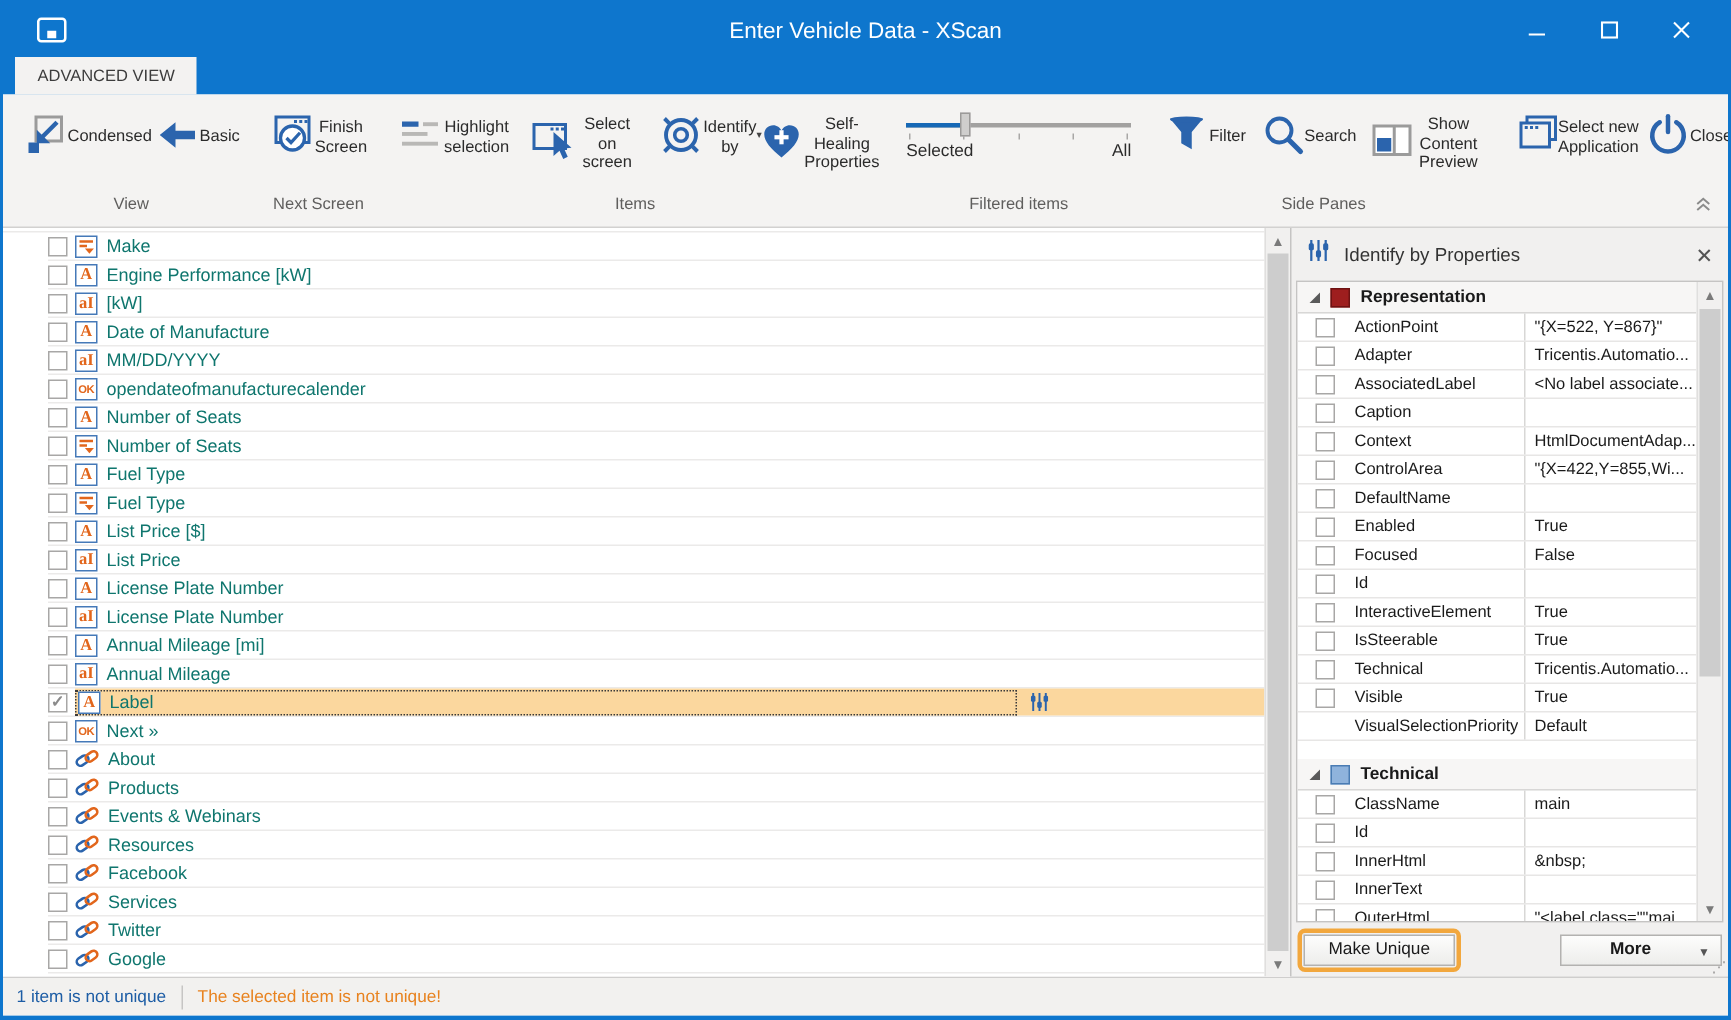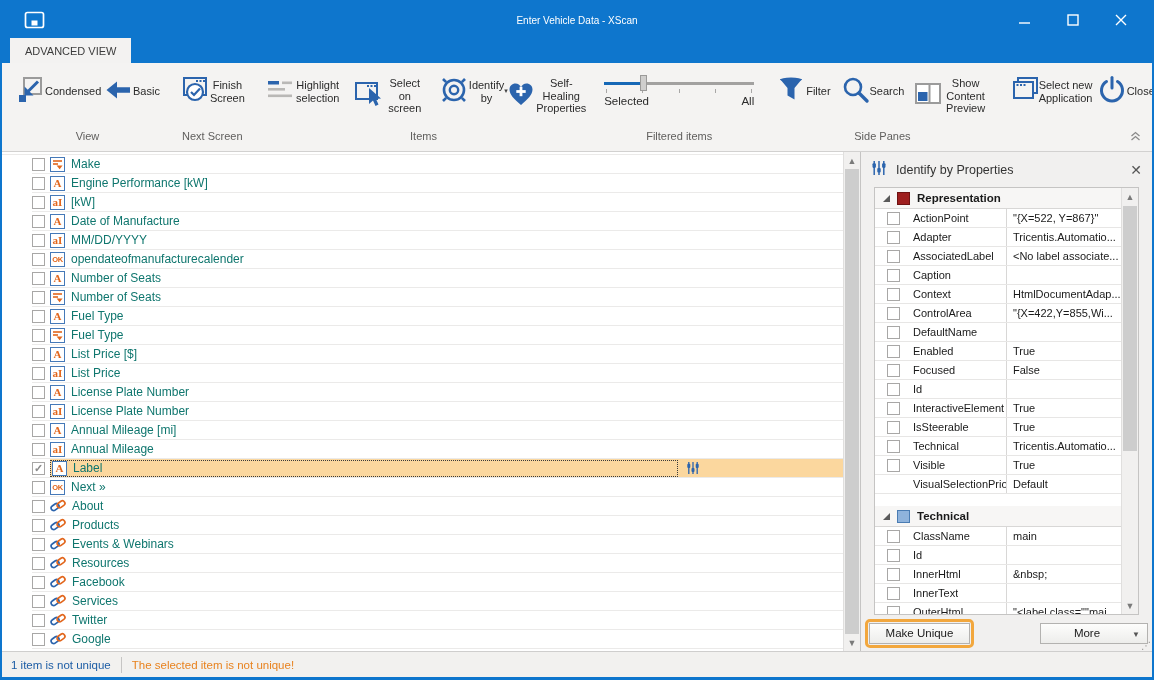--- a/index.html
+++ b/index.html
@@ -2,21 +2,21 @@
 <html style="--titlebar: #0e76cd; --orange: #e2661c; --selection: #fbd79e; --ring: #f2a73d; --statusblue: #1d5da5; --statusorange: #e8821e;"><head>
 <meta charset="utf-8">
 <style>
   * { box-sizing: border-box; margin: 0; padding: 0; }
   html,body { width:1154px; height:680px; font-family:"Liberation Sans", sans-serif; }
   .window{ width:1154px; height:680px; border:2px solid var(--titlebar); border-bottom-width:3px; background:#fff; position:relative; display:flex; flex-direction:column; overflow:hidden;}
 
   
   .titlebar{ height:36px; background:var(--titlebar); display:flex; align-items:center; position:relative; flex:none;}
   .app-icon{ margin-left:22px; display:flex; }
-  .win-title{ position:absolute; left:0; right:0; text-align:center; color:#fff; font-size:10px; }
+  .win-title{ position:absolute; left:0; right:0; text-align:center; color:#fff; font-size:15px; }
   .win-controls{ margin-left:auto; display:flex; gap:14px; padding-right:14px; z-index:2;}
   .win-btn{ width:34px; height:26px; display:flex; align-items:center; justify-content:center; background:transparent; border:none; cursor:pointer;}
 
   
   .tabrow{ height:25px; background:var(--titlebar); display:flex; align-items:flex-end; flex:none;}
   .rtab{ margin-left:8px; height:25px; background:#f3f2f1; color:#3c3c3c; font-size:11px; display:flex; align-items:center; padding:0 15px; border:none; cursor:pointer;}
 
   
   .ribbon{ height:89px; background:#f4f3f2; border-bottom:1px solid #d2d1d0; display:flex; padding-left:4px; position:relative; flex:none;}
   .rgroup{ display:flex; flex-direction:column; padding:4px 3px;}
@@ -58,39 +58,39 @@
   .vscroll{ position:absolute; right:0; top:0; bottom:0; width:17px; background:#f1f0ef; border-left:1px solid #e0dfde;}
   .sb-btn{ position:absolute; left:0; right:0; height:17px; display:flex; align-items:center; justify-content:center; font-size:9px; color:#7a7a7a; background:#f1f0ef; border:none; cursor:pointer;}
   .sb-up{ top:0;} .sb-down{ bottom:0;}
   .sb-thumb{ position:absolute; left:1px; right:1px; background:#cdcdcd; cursor:pointer;}
 
   
   .panel{ width:292px; flex:none; background:#f1f0ef; border-left:1px solid #c5c4c3; display:flex; flex-direction:column;}
   .panel-header{ height:35px; display:flex; align-items:center; gap:9px; padding:0 10px; flex:none;}
   .panel-title{ font-size:12.5px; color:#333;}
   .panel-close{ margin-left:auto; background:none; border:none; font-size:14px; color:#555; cursor:pointer; line-height:14px;}
-  .grid-wrap{ margin:0 13px; height:428px; background:#fff; border:1px solid #c5c4c3; position:relative; overflow:hidden; flex:none;}
+  .grid-wrap{ margin:0 3px; height:428px; background:#fff; border:1px solid #c5c4c3; position:relative; overflow:hidden; flex:none;}
   .grid-content{ position:absolute; left:0; top:0; right:17px; bottom:0; overflow:hidden;}
   .grid-scroll{ position:absolute; right:0; top:0; bottom:0; width:17px; background:#f1f0ef; border-left:1px solid #e0dfde;}
   .sec-header{ height:21px; display:flex; align-items:center; gap:7px; padding-left:8px; border-bottom:1px solid #d8d7d6; background:#f7f6f5; cursor:pointer;}
   .expander{ width:0; height:0; border-bottom:7px solid #5a5a5a; border-left:7px solid transparent; flex:none;}
   .sec-square{ width:13px; height:13px; border:1px solid #666; flex:none;}
   .sec-name{ font-weight:bold; font-size:11.5px; color:#1a1a1a;}
   .prow{ height:19px; display:flex; align-items:stretch; border-bottom:1px solid #e7e6e5; cursor:default;}
   .prow-left{ flex:1; display:flex; align-items:center; padding-left:12px; min-width:0;}
   .pcb{ width:13px; height:13px; border:1px solid #a8a7a6; background:#fff; flex:none; margin-right:13px;}
   .pcb.none{ border:none; background:transparent;}
   .pname{ font-size:11px; color:#1a1a1a; white-space:nowrap; overflow:hidden;}
   .pval{ width:115px; flex:none; border-left:1px solid #d8d7d6; display:flex; align-items:center; padding-left:6px; font-size:11px; color:#1a1a1a; white-space:nowrap; overflow:hidden;}
   .sec-spacer{ height:12px; background:#fff;}
   .btn-row{ flex:1; display:flex; align-items:center; justify-content:space-between; padding:0 4px; position:relative;}
   .hl-ring{ border:3px solid var(--ring); border-radius:5px; padding:1px; display:inline-flex;}
   .pbtn{ height:21px; background:linear-gradient(#fdfdfc,#ededeb); border:1px solid #b3b2b0; font-size:11.5px; color:#1a1a1a; font-family:inherit; cursor:pointer;}
   .btn-make{ width:101px;}
-  .btn-more{ width:108px; position:relative; padding-right:18px; padding-left:4px;}
+  .btn-more{ width:108px; position:relative; padding-right:18px; padding-left:4px;font-weight:bold;}
   .more-caret{ position:absolute; right:7px; top:7px; font-size:8px; color:#555; line-height:8px;}
   .grip{ position:absolute; right:1px; bottom:0px; font-size:10px; color:#9a9998;}
 
   
   .statusbar{ height:26px; flex:none; background:#f2f1ef; border-top:1px solid #cfcecd; display:flex; align-items:center; padding:0 9px; gap:10px; font-size:11.5px;}
   .status-left{ color:var(--statusblue); }
   .status-sep{ width:1px; height:16px; background:#c6c5c4;}
   .status-msg{ color:var(--statusorange); }
 </style>
 </head>

